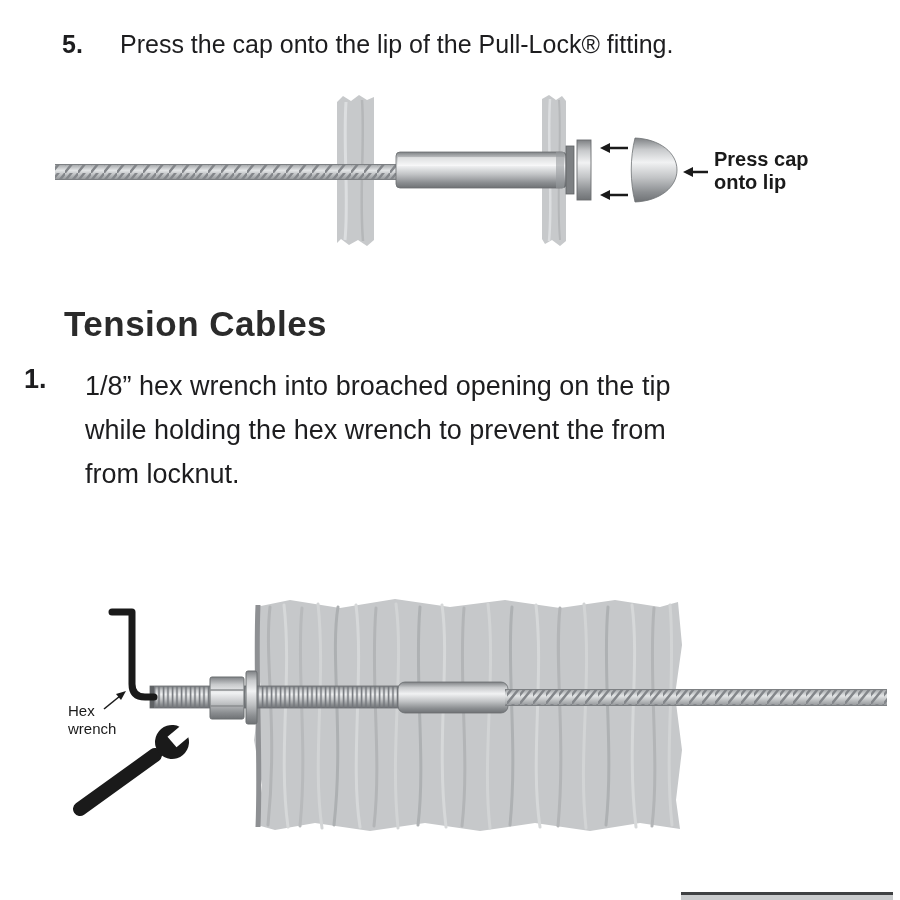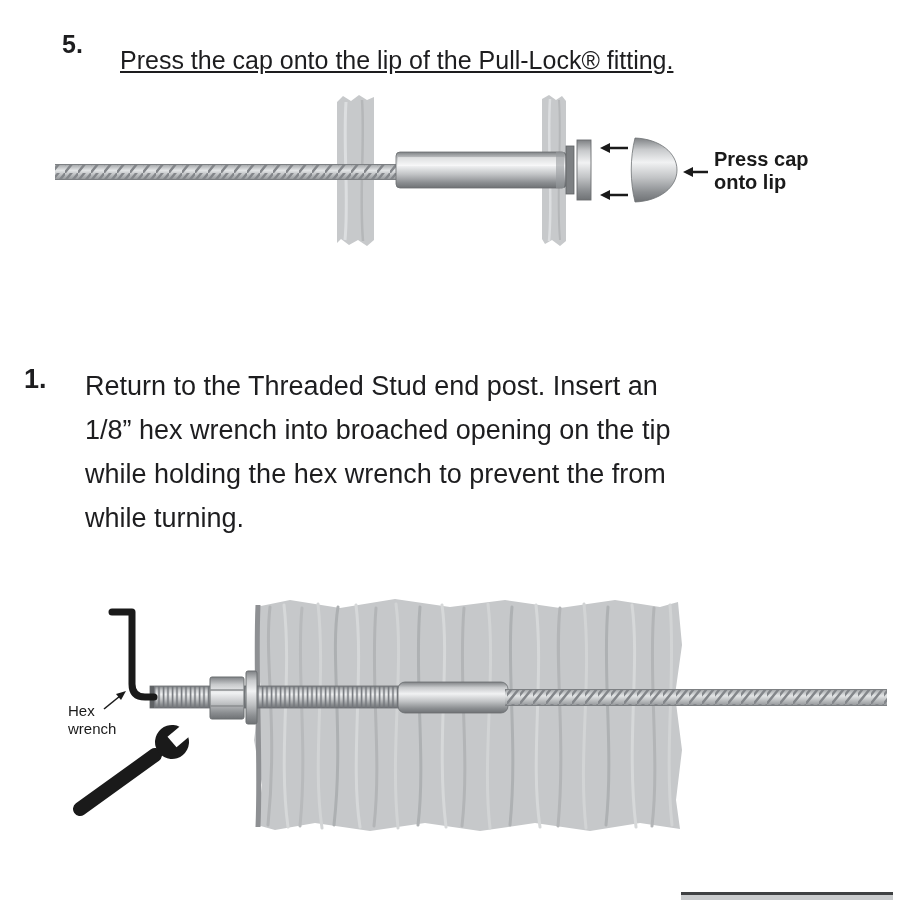--- a/index.html
+++ b/index.html
@@ -1,21 +1,21 @@
 <!DOCTYPE html>
 <html><head>
 <meta charset="utf-8">
 <style>
   * { margin:0; padding:0; box-sizing:border-box; }
   html,body { background:#ffffff; }
   body { font-family:"Liberation Sans", sans-serif; color:#1d1d1f; }
   .page { position:relative; width:900px; height:900px; background:#ffffff; overflow:hidden; }
 
   .step5-number { position:absolute; left:62px; top:30px; font-size:25px; font-weight:700; }
-  .step5-text   { position:absolute; left:120px; top:46px; font-size:25px;text-decoration:underline; }
+  .step5-text   { position:absolute; left:120px; top:30px; font-size:25px; }
 
   .fig1 { position:absolute; left:0; top:88px; }
 
   .section-heading { position:absolute; left:64px; top:304px; font-size:35px; font-weight:700; color:#2b2b2b; letter-spacing:0.5px; }
 
   .step1-number { position:absolute; left:24px; top:364px; font-size:27px; font-weight:700; }
   .step1-text   { position:absolute; left:85px; top:364px; font-size:27px; line-height:44px; }
   .step1-text div { white-space:nowrap; }
 
   .fig2 { position:absolute; left:0; top:585px; }
@@ -87,27 +87,27 @@
     <path d="M635,50 C630,70 630,94 635,114 C660,113 677,99 677,82 C677,65 660,51 635,50 Z" fill="url(#f1-metal)" stroke="#6f7275" stroke-width="0.8"></path>
 
     <g stroke="#1a1a1a" stroke-width="2.5" fill="#1a1a1a">
       <line x1="708" y1="84" x2="690" y2="84"></line>
       <polygon points="683,84 693,79 693,89" stroke="none"></polygon>
     </g>
     <text x="714" y="78" font-size="20" font-weight="bold">Press cap</text>
     <text x="714" y="101" font-size="20" font-weight="bold">onto lip</text>
   </svg>
 
+  <div class="section-heading">Tension Cables</div>
 
   <div class="step1-number">1.</div>
   <div class="step1-text">
-    <div>Return to the Threaded Stud end post. Insert an</div>
     <div>1/8” hex wrench into broached opening on the tip</div>
     <div>while holding the hex wrench to prevent the from</div>
-    <div>while turning.</div>
+    <div>from locknut.</div>
   </div>
 
   <svg class="fig2" width="900" height="265" viewBox="0 0 900 265">
     <defs>
       <linearGradient id="f2-metal" x1="0" y1="0" x2="0" y2="1">
         <stop offset="0" stop-color="#7e8184"></stop>
           <stop offset="0.18" stop-color="#c8cacc"></stop>
         <stop offset="0.38" stop-color="#f1f2f3"></stop>
           <stop offset="0.62" stop-color="#c2c4c6"></stop>
         <stop offset="0.85" stop-color="#8b8e91"></stop>

